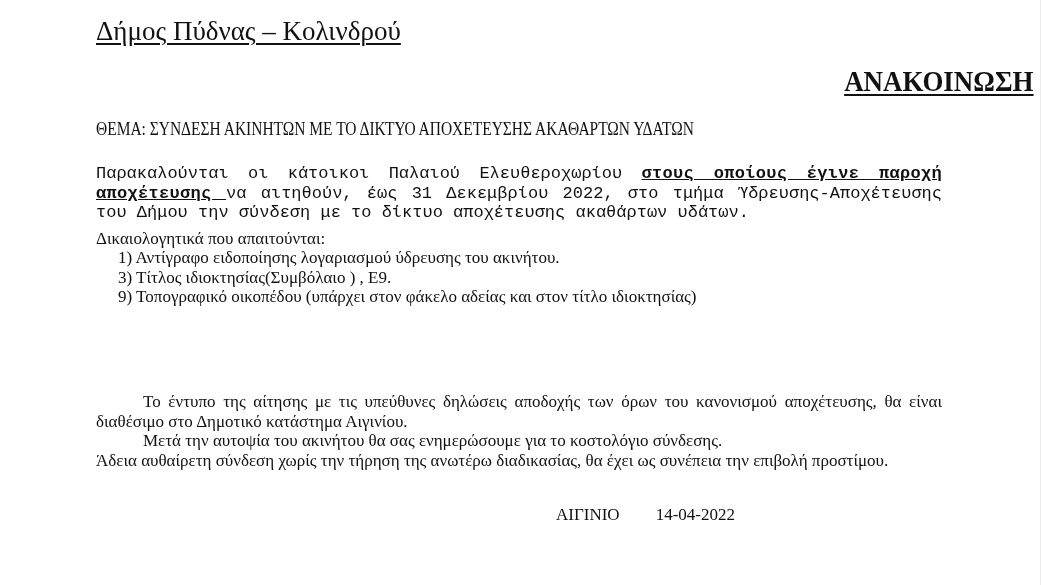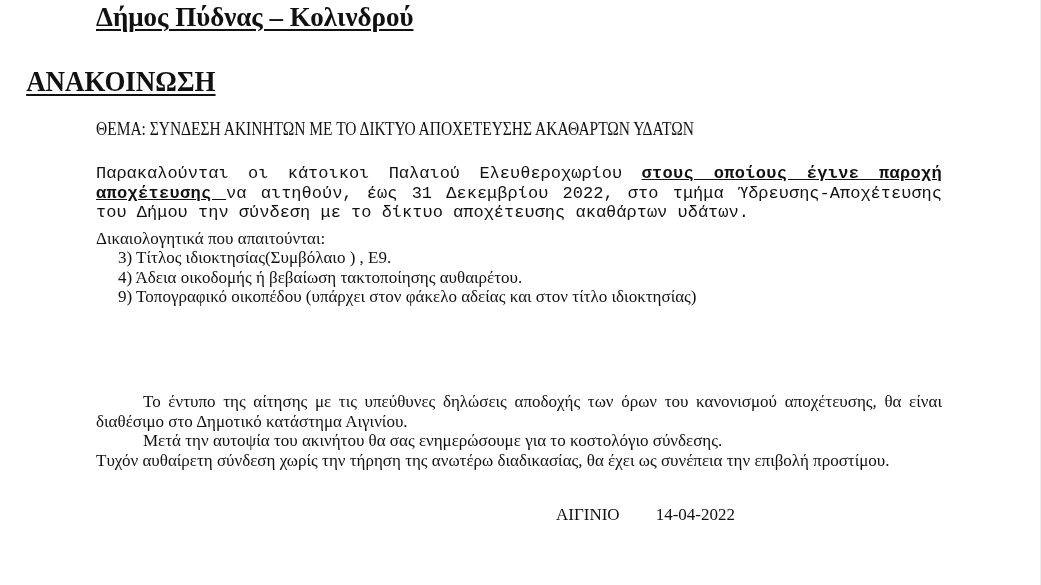--- a/index.html
+++ b/index.html
@@ -19,36 +19,36 @@
       position: absolute;
       top: 0;
       right: 0;
       width: 1px;
       height: 585px;
       background: #ececec;
     }
     .municipality {
       position: absolute;
       left: 96px;
-      top: 1px;
+      top: 15px;
       font-size: 27px;
-      font-weight: bold;
+      font-weight: normal;
       text-decoration: underline;
       text-decoration-thickness: 2px;
       text-underline-offset: 3px;
       letter-spacing: 0px;
       white-space: nowrap;
       line-height: 32px;
     }
     .announcement-title {
       position: absolute;
       left: 0;
       width: 1041px;
       top: 64px;
-      text-align: left;
+      text-align: right;
       font-size: 29px;
       line-height: 34px;
       font-weight: bold;
     }
     .announcement-title span {
       text-decoration: underline;
       text-decoration-thickness: 2px;
       text-underline-offset: 3px;
       display: inline-block;
       transform: scaleX(0.93);
@@ -140,26 +140,26 @@
   <span>ΑΝΑΚΟΙΝΩΣΗ</span>
 </div>
 
 <div class="subject">ΘΕΜΑ: ΣΥΝΔΕΣΗ ΑΚΙΝΗΤΩΝ ΜΕ ΤΟ ΔΙΚΤΥΟ ΑΠΟΧΕΤΕΥΣΗΣ ΑΚΑΘΑΡΤΩΝ ΥΔΑΤΩΝ</div>
 
 <div class="body-block para1"><span>Παρακαλούνται οι κάτοικοι Παλαιού Ελευθεροχωρίου </span><span class="emph">στους οποίους έγινε παροχή αποχέτευσης </span><span>να αιτηθούν, έως 31 Δεκεμβρίου 2022, στο τμήμα Ύδρευσης-Αποχέτευσης του Δήμου την σύνδεση με το δίκτυο αποχέτευσης ακαθάρτων υδάτων.</span></div>
 
 <div class="body-block req-label">Δικαιολογητικά που απαιτούνται:</div>
 
 <ul class="req-list">
+  <li>1) Αντίγραφο ειδοποίησης λογαριασμού ύδρευσης του ακινήτου.</li>
   <li>3) Τίτλος ιδιοκτησίας(Συμβόλαιο )  ,  Ε9.</li>
-  <li>4) Άδεια οικοδομής ή βεβαίωση τακτοποίησης αυθαιρέτου.</li>
   <li>9) Τοπογραφικό οικοπέδου (υπάρχει στον φάκελο αδείας και στον τίτλο ιδιοκτησίας)</li>
 </ul>
 
 <div class="body-block para2"><span class="indent"></span><span>Το έντυπο της αίτησης με τις υπεύθυνες δηλώσεις  αποδοχής των όρων του κανονισμού αποχέτευσης, θα είναι διαθέσιμο στο Δημοτικό κατάστημα Αιγινίου.</span></div>
 
 <div class="body-block para3"><span class="indent"></span><span>Μετά την αυτοψία του ακινήτου θα σας ενημερώσουμε για το κοστολόγιο σύνδεσης.</span></div>
 
-<div class="body-block para4">Τυχόν αυθαίρετη σύνδεση χωρίς την τήρηση της ανωτέρω διαδικασίας, θα έχει ως συνέπεια την επιβολή προστίμου.</div>
+<div class="body-block para4">Άδεια αυθαίρετη σύνδεση χωρίς την τήρηση της ανωτέρω διαδικασίας, θα έχει ως συνέπεια την επιβολή προστίμου.</div>
 
 <div class="signature">
   <span>ΑΙΓΙΝΙΟ</span><span class="date">14-04-2022</span>
 </div>
 
 </body></html>

